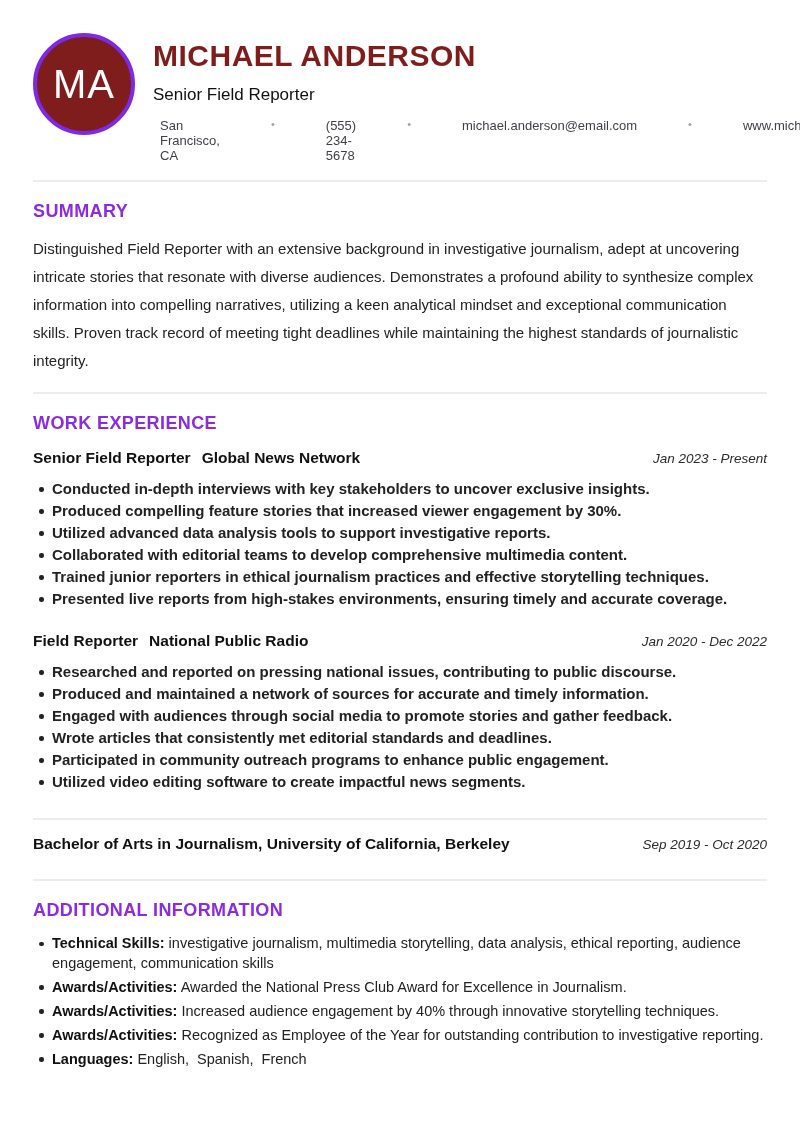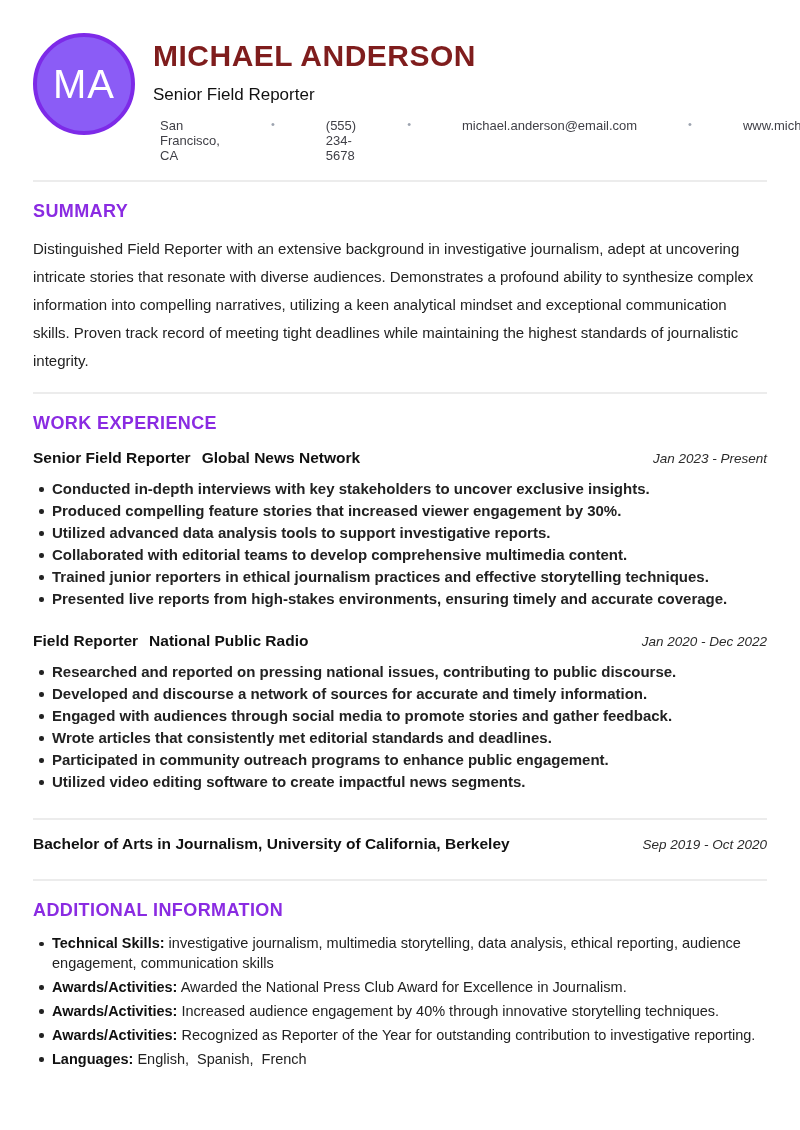--- a/index.html
+++ b/index.html
@@ -15,21 +15,21 @@
     min-height: 1130px;
     padding: 33px 33px 40px 33px;
     background: #ffffff;
   }
 
   
   .header { display: flex; align-items: flex-start; }
   .avatar {
     width: 102px; height: 102px;
     border-radius: 50%;
-    background: #8b5cf6;
+    background: #7f1d1d;
     border: 4px solid #7d2ae8;
     display: flex; align-items: center; justify-content: center;
     flex: 0 0 auto;
   }
   .avatar-initials {
     color: #ffffff;
     font-size: 40px;
     font-weight: 500;
     letter-spacing: 1px;
   }
@@ -194,21 +194,21 @@
 
     <div>
       <div class="entry-header second">
         <span class="entry-title">
           <span>Field Reporter</span><span class="entry-company">National Public Radio</span>
         </span>
         <span class="entry-dates">Jan 2020 - Dec 2022</span>
       </div>
       <ul class="bullets">
         <li>Researched and reported on pressing national issues, contributing to public discourse.</li>
-        <li>Developed and discourse a network of sources for accurate and timely information.</li>
+        <li>Produced and maintained a network of sources for accurate and timely information.</li>
         <li>Engaged with audiences through social media to promote stories and gather feedback.</li>
         <li>Wrote articles that consistently met editorial standards and deadlines.</li>
         <li>Participated in community outreach programs to enhance public engagement.</li>
         <li>Utilized video editing software to create impactful news segments.</li>
       </ul>
     </div>
   </div>
 
   <hr class="divider wide-gap">
 
@@ -220,18 +220,18 @@
   </div>
 
   <hr class="divider wide-gap">
 
   <div>
     <div class="section-heading">ADDITIONAL INFORMATION</div>
     <ul class="info-list">
       <li><span class="info-label">Technical Skills:</span> <span class="info-val">investigative journalism, multimedia storytelling, data analysis, ethical reporting, audience engagement, communication skills</span></li>
       <li><span class="info-label">Awards/Activities:</span> <span class="info-val">Awarded the National Press Club Award for Excellence in Journalism.</span></li>
       <li><span class="info-label">Awards/Activities:</span> <span class="info-val">Increased audience engagement by 40% through innovative storytelling techniques.</span></li>
-      <li><span class="info-label">Awards/Activities:</span> <span class="info-val">Recognized as Reporter of the Year for outstanding contribution to investigative reporting.</span></li>
+      <li><span class="info-label">Awards/Activities:</span> <span class="info-val">Recognized as Employee of the Year for outstanding contribution to investigative reporting.</span></li>
       <li><span class="info-label">Languages:</span> <span class="info-val">English,  Spanish,  French</span></li>
     </ul>
   </div>
 
 </div>
 
 </body></html>

